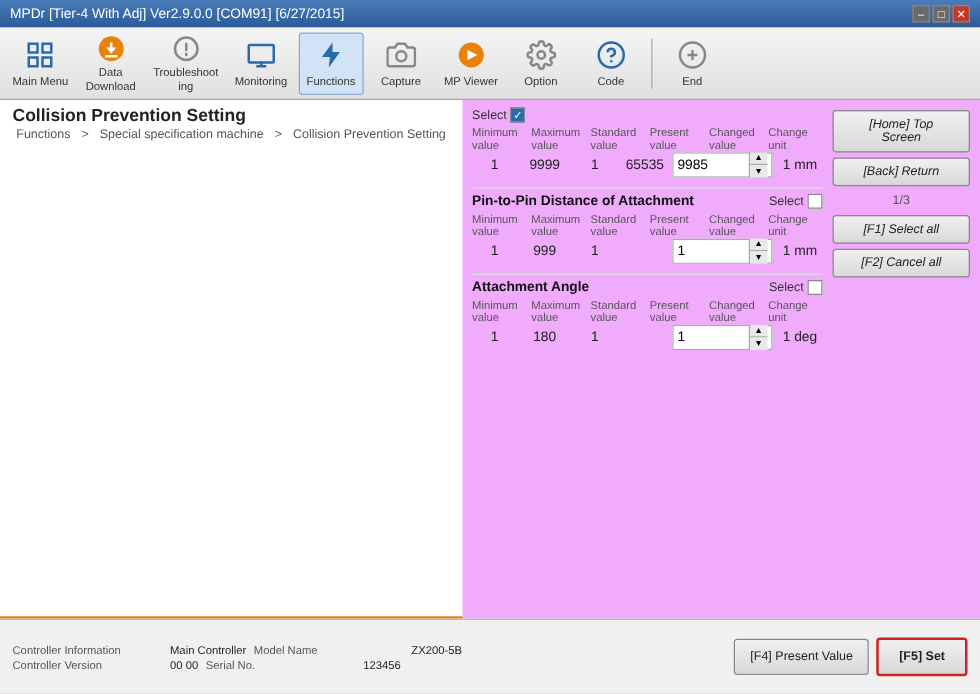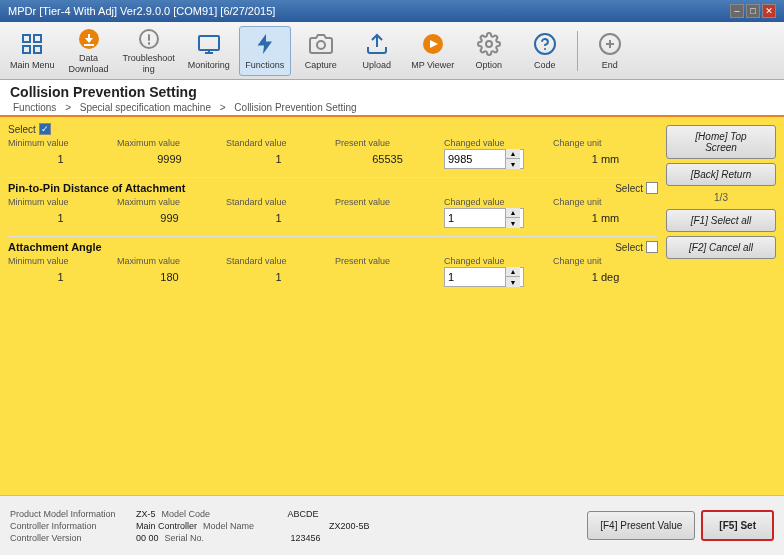--- a/index.html
+++ b/index.html
@@ -261,23 +261,22 @@
     }
 
     
     .app-wrapper {
       display: flex;
       flex-direction: column;
       height: 555px;
     }
     .body-area {
       display: flex;
-      flex-direction: column;
       flex: 1;
-      background: #fde047;
+      background: #f0abfc;
     }
     .content-area {
       display: flex;
       flex: 1;
       padding: 6px 8px;
       gap: 8px;
     }
     .empty-area {
       flex: 1;
       background: #fff;
@@ -350,30 +349,20 @@
       <span class="toolbar-label">Functions</span>
     </div>
     <div class="toolbar-item">
       <div class="toolbar-icon icon-capture">
         <svg class="svg-icon" viewBox="0 0 24 24" fill="none" stroke="#888" stroke-width="2">
           <path d="M23 19a2 2 0 01-2 2H3a2 2 0 01-2-2V8a2 2 0 012-2h4l2-3h6l2 3h4a2 2 0 012 2z"></path>
           <circle cx="12" cy="13" r="4"></circle>
         </svg>
       </div>
       <span class="toolbar-label">Capture</span>
-    </div>
-    <div class="toolbar-item">
-      <div class="toolbar-icon icon-upload">
-        <svg class="svg-icon" viewBox="0 0 24 24" fill="none" stroke="#2a6aad" stroke-width="2">
-          <path d="M21 15v4a2 2 0 01-2 2H5a2 2 0 01-2-2v-4"></path>
-          <polyline points="17 8 12 3 7 8"></polyline>
-          <line x1="12" y1="3" x2="12" y2="15"></line>
-        </svg>
-      </div>
-      <span class="toolbar-label">Upload</span>
     </div>
     <div class="toolbar-item">
       <div class="toolbar-icon icon-mpviewer">
         <svg class="svg-icon" viewBox="0 0 24 24" fill="#e8820a">
           <circle cx="12" cy="12" r="10"></circle>
           <path d="M9 8l8 4-8 4z" fill="white"></path>
         </svg>
       </div>
       <span class="toolbar-label">MP Viewer</span>
     </div>
@@ -540,26 +529,20 @@
         <div class="page-num">1/3</div>
         <div class="right-btn">[F1] Select all</div>
         <div class="right-btn">[F2] Cancel all</div>
       </div>
     </div>
   </div>
 
   <div class="status-bar">
     <div class="status-info">
       <div class="status-row">
-        <span class="status-label">Product Model Information</span>
-        <span class="status-value">ZX-5</span>
-        <span class="status-label">Model Code</span>
-        <span class="status-value">ABCDE</span>
-      </div>
-      <div class="status-row">
         <span class="status-label">Controller Information</span>
         <span class="status-value">Main Controller</span>
         <span class="status-label">Model Name</span>
         <span class="status-value">ZX200-5B</span>
       </div>
       <div class="status-row">
         <span class="status-label">Controller Version</span>
         <span class="status-value">00 00</span>
         <span class="status-label">Serial No.</span>
         <span class="status-value">123456</span>

